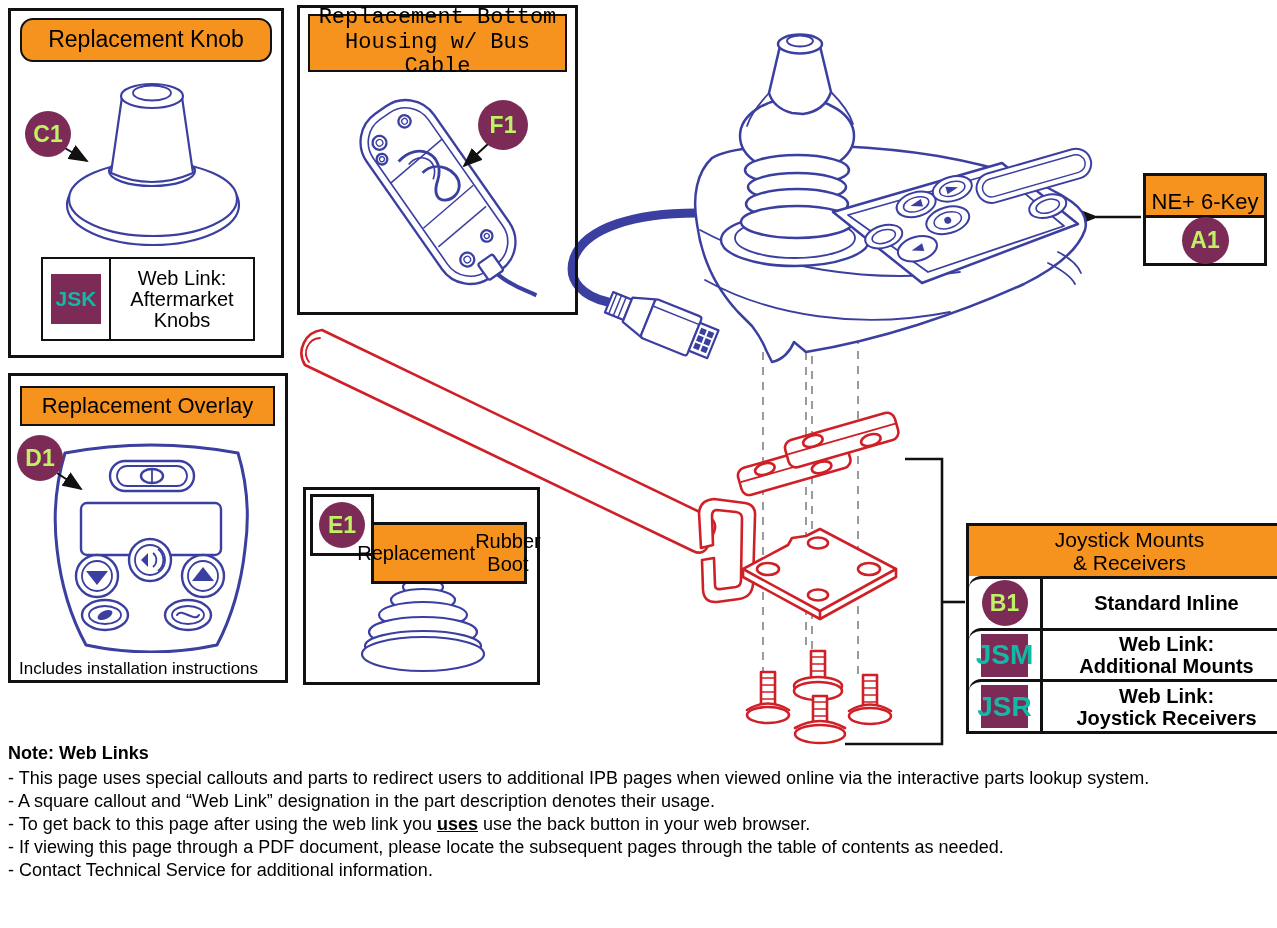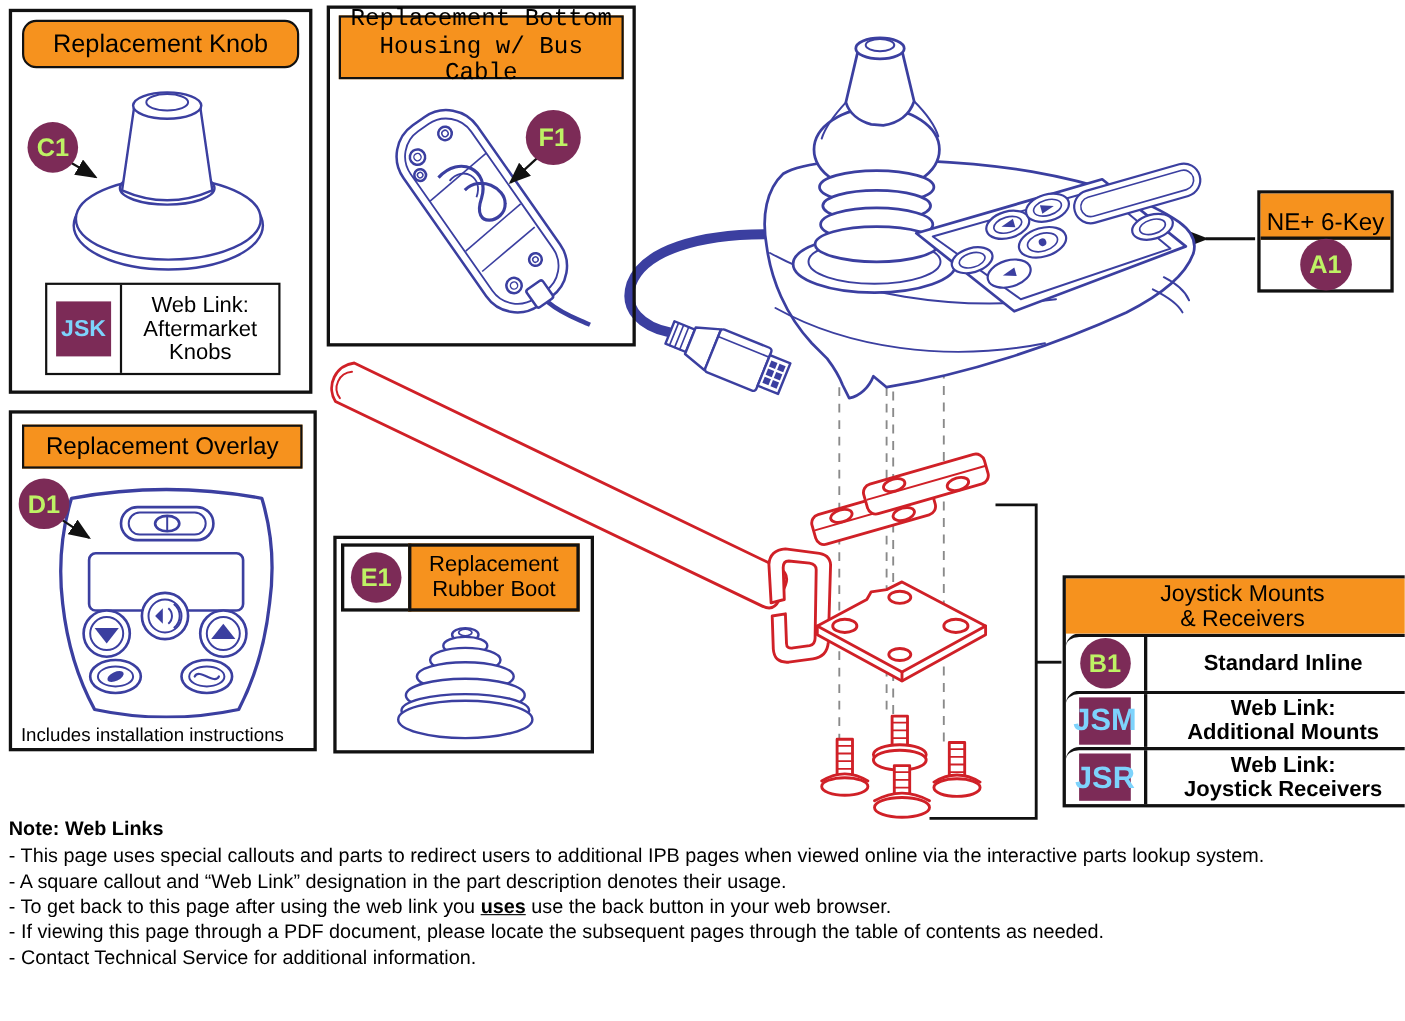--- a/index.html
+++ b/index.html
@@ -23,40 +23,40 @@
     position:absolute;background:var(--orange);border:2px solid var(--ink);
     display:flex;flex-direction:column;align-items:center;justify-content:center;
     text-align:center;line-height:1.12;
   }
   .badge-circle{
     position:absolute;background:var(--purple);color:#bef264;font-weight:700;
     border-radius:50%;display:flex;align-items:center;justify-content:center;
     font-size:23px;z-index:5;
   }
   .sq-badge{
-    background:var(--purple);color:#7dd3fc;font-weight:700;font-size:21px;
+    background:var(--purple);color:#14b8a6;font-weight:700;font-size:21px;
     display:flex;align-items:center;justify-content:center;
   }
   .box-svg{position:absolute;z-index:3;}
   
   .jsk-table{position:absolute;left:30px;top:246px;width:214px;height:84px;
     border:2px solid var(--ink);display:flex;z-index:4;background:#fff;}
   .jsk-left{width:68px;border-right:2px solid var(--ink);display:flex;align-items:center;justify-content:center;}
   .jsk-left .sq-badge{width:50px;height:50px;}
   .jsk-right{flex:1;display:flex;flex-direction:column;align-items:center;justify-content:center;
     font-size:20px;line-height:21px;text-align:center;}
   
   .overlay-caption{position:absolute;left:8px;top:283px;font-size:17px;white-space:nowrap;z-index:4;}
   
   .boot-hdr-row{position:absolute;left:4px;top:4px;height:62px;display:flex;z-index:4;}
   .boot-hdr-left{width:64px;height:62px;border:3px solid var(--ink);background:#fff;
     display:flex;align-items:center;justify-content:center;}
   .boot-hdr-left .bc{position:static;width:46px;height:46px;}
   .boot-hdr-right{width:156px;height:62px;border:3px solid var(--ink);margin-left:-3px;background:var(--orange);
-    display:flex;flex-direction:column;align-items:center;justify-content:center;font-size:20px;line-height:23px;text-align:center;}
+    display:flex;flex-direction:row;align-items:center;justify-content:center;font-size:20px;line-height:23px;text-align:center;margin-top:28px;}
   
   #ne-label{position:absolute;left:1143px;top:173px;width:124px;height:93px;border:3px solid var(--ink);background:#fff;z-index:2;}
   #ne-label .hd{height:42px;background:var(--orange);border-bottom:3px solid var(--ink);
     display:flex;align-items:flex-end;justify-content:center;font-size:22px;}
   #ne-label .bd{height:45px;display:flex;align-items:center;justify-content:center;}
   #ne-label .badge-circle{position:static;width:47px;height:47px;}
   
   #mounts-table{position:absolute;left:966px;top:523px;width:327px;height:211px;
     border:3px solid var(--ink);background:#fff;z-index:2;display:flex;flex-direction:column;}
   .mt-hdr{height:50px;background:var(--orange);display:flex;flex-direction:column;align-items:center;justify-content:center;

